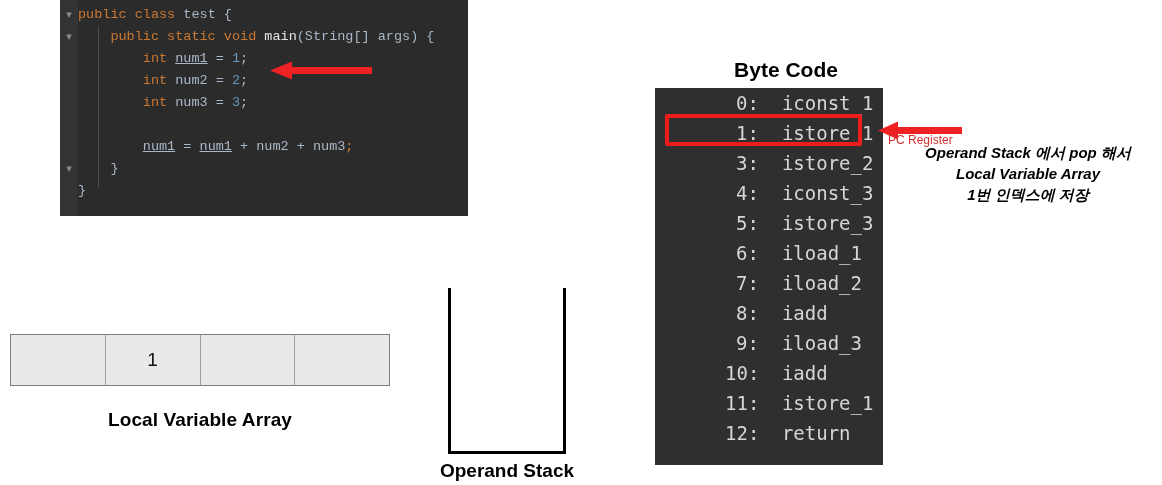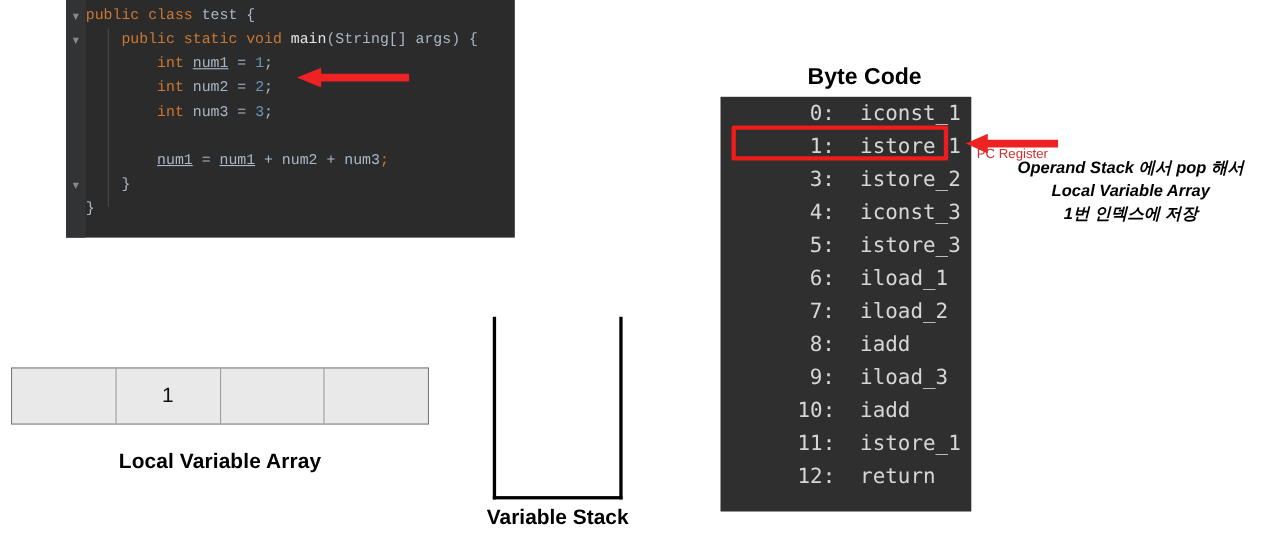--- a/index.html
+++ b/index.html
@@ -258,21 +258,21 @@
         <div class="lva-cell"></div>
         <div class="lva-cell">1</div>
         <div class="lva-cell"></div>
         <div class="lva-cell"></div>
       </div>
     <div id="lva-caption">Local Variable Array</div>
   </div>
 
   <div id="os-wrap">
     <div id="os-box"></div>
-    <div id="os-caption">Variable Stack</div>
+    <div id="os-caption">Operand Stack</div>
   </div>
 
   <div id="bc-title">Byte Code</div>
   <div id="bc-panel">
     <div id="bc-list">
         <div class="bc-row"><span class="bc-idx">0:</span><span>  iconst_1</span></div>
         <div class="bc-row"><span class="bc-idx">1:</span><span>  istore_1</span></div>
         <div class="bc-row"><span class="bc-idx">3:</span><span>  istore_2</span></div>
         <div class="bc-row"><span class="bc-idx">4:</span><span>  iconst_3</span></div>
         <div class="bc-row"><span class="bc-idx">5:</span><span>  istore_3</span></div>

